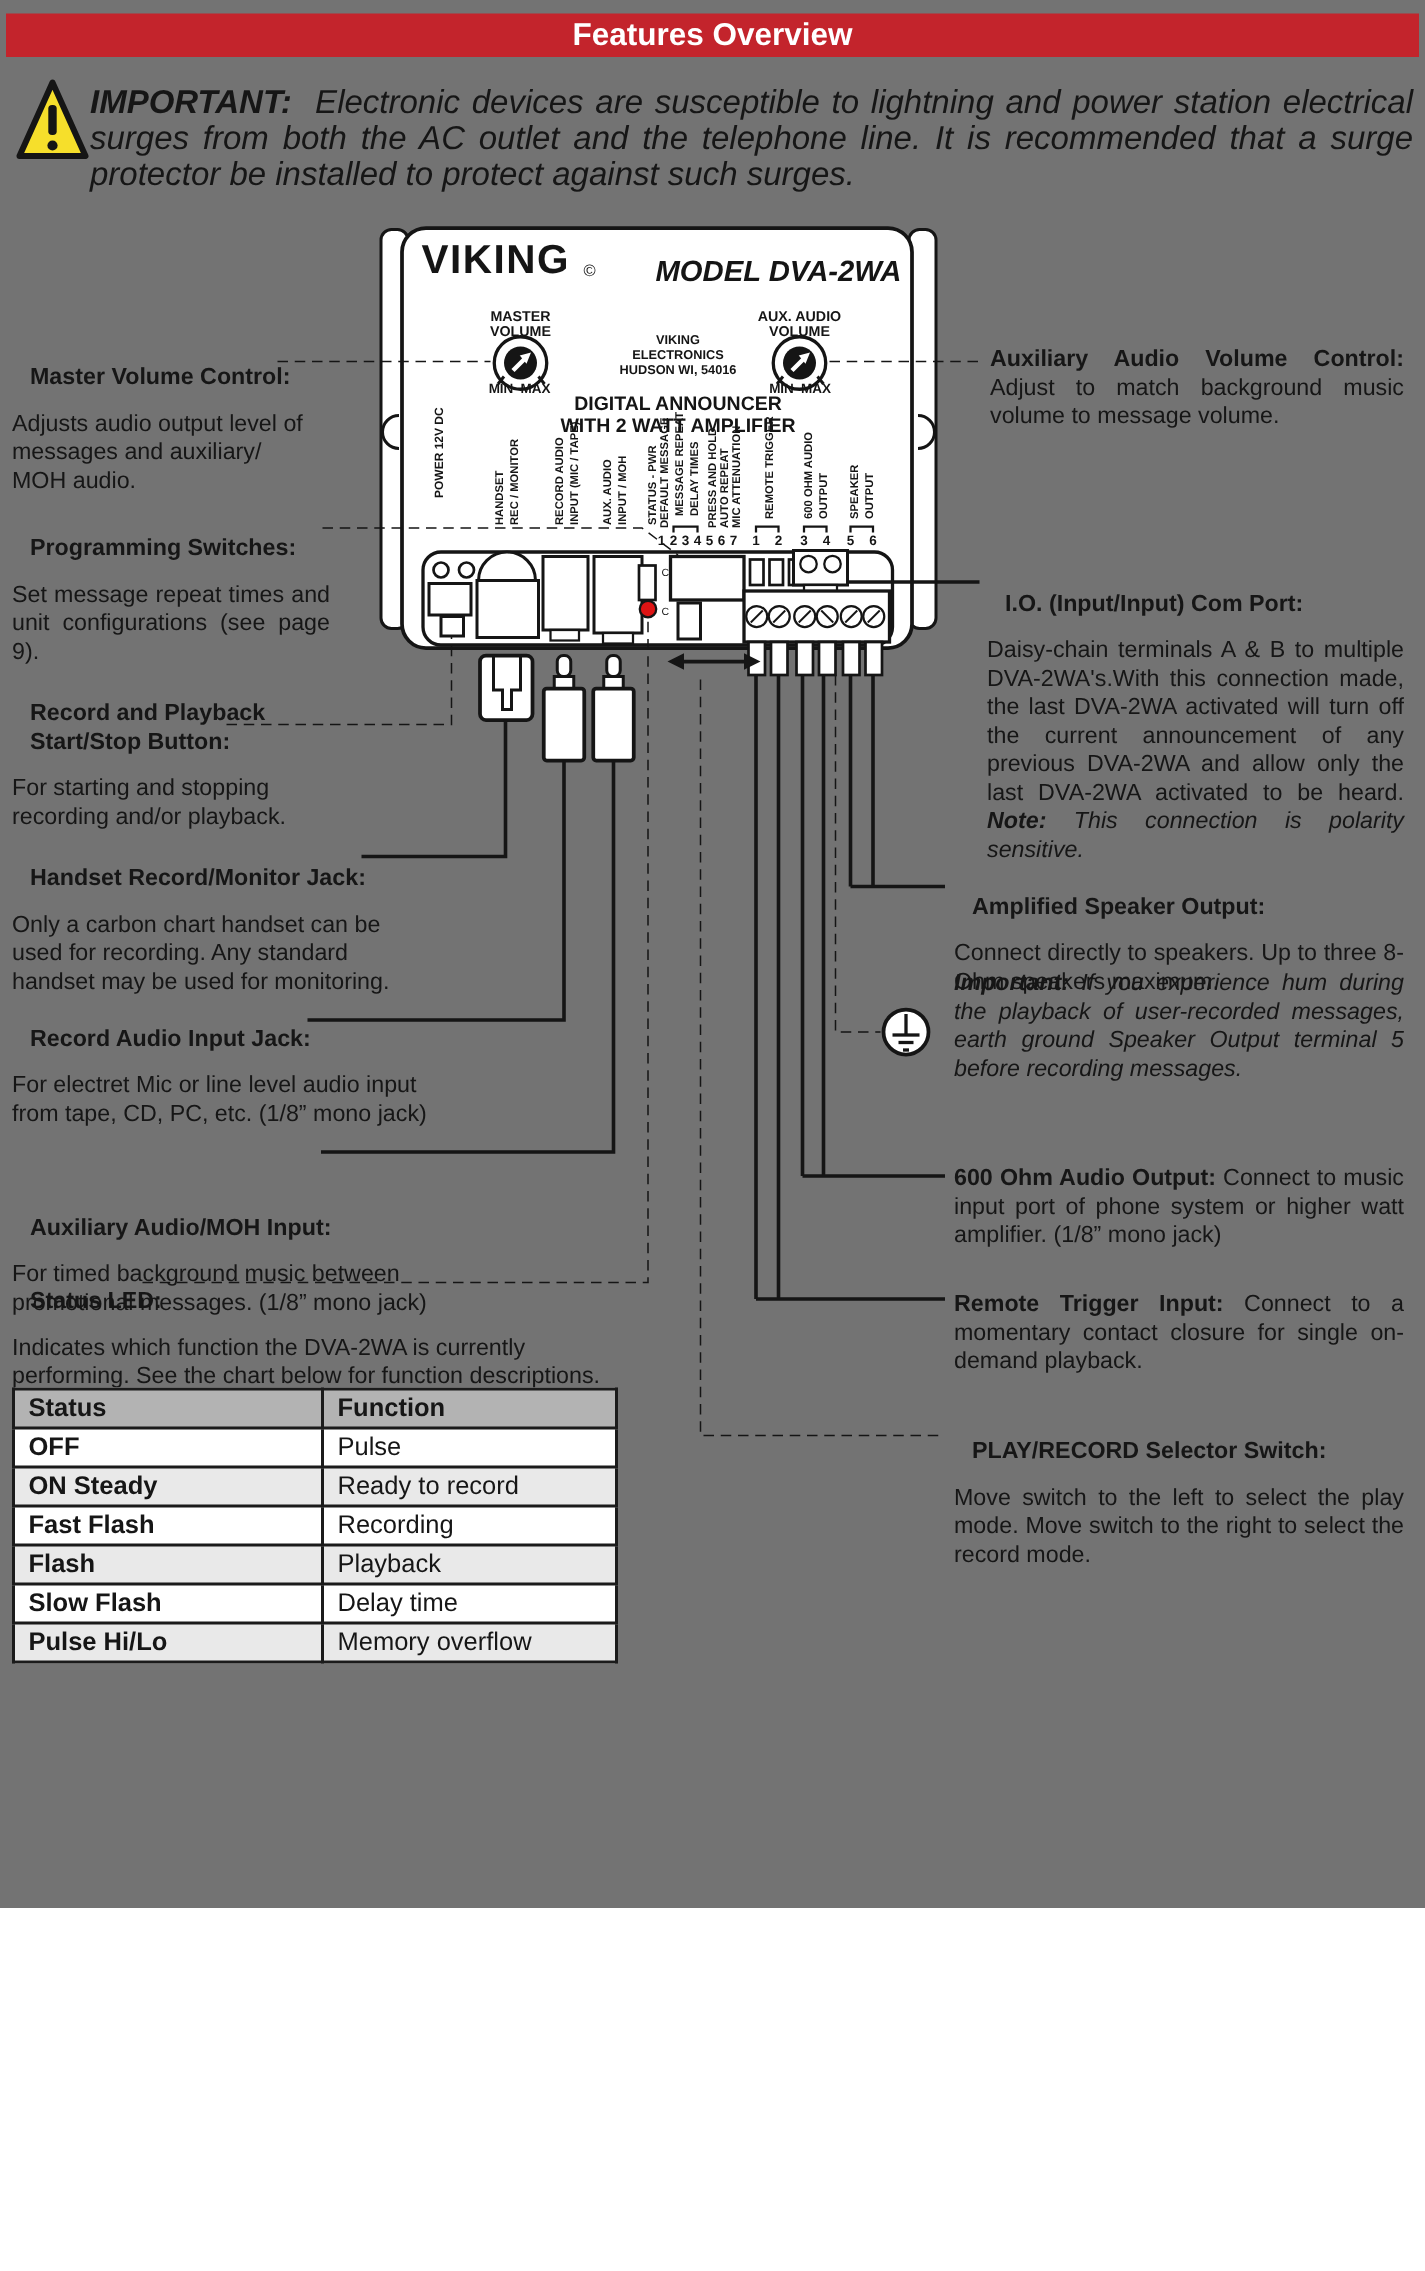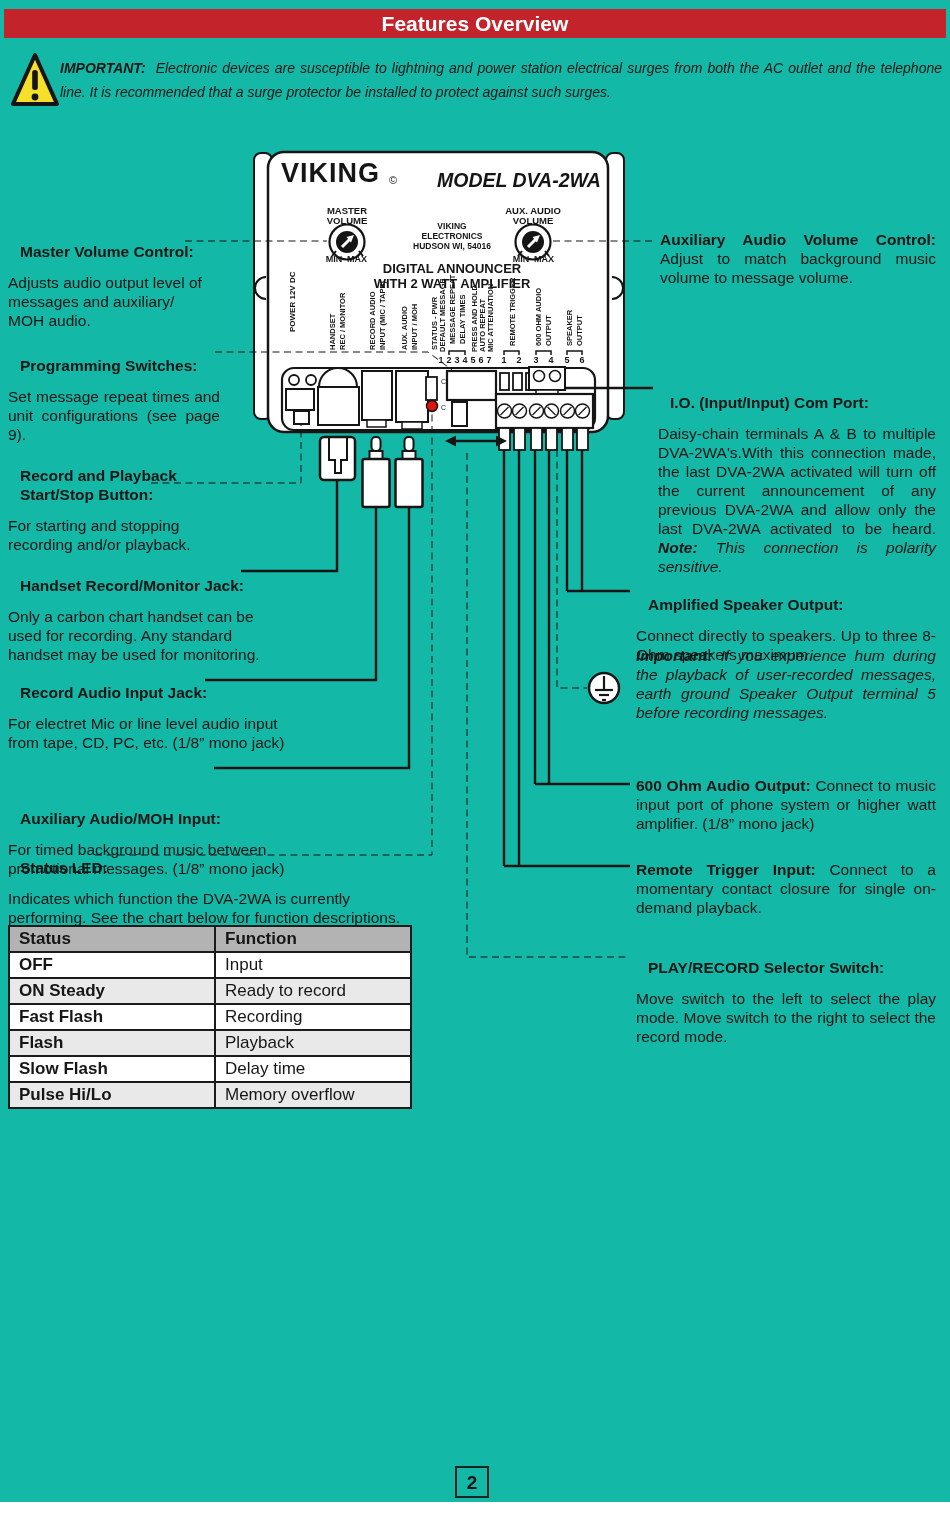--- a/index.html
+++ b/index.html
@@ -1,26 +1,26 @@
 <!DOCTYPE html>
 <html style="--accent-red: #C3242C; --led-red: #DE1414; --warning-yellow: #F6DF2B; --table-header: #b3b3b3; --row-alt: #e9e9e9;"><head>
 <meta charset="utf-8">
 <style>
   :root{
     --accent-red:#C3242C; --led-red:#DE1414; --warning-yellow:#F6DF2B;
     --table-header:#b3b3b3; --row-alt:#e9e9e9; --ink:#161616;
   }
   *{box-sizing:border-box;}
   body{margin:0;background:#fff;}
-  .page{position:relative;width:950px;height:1502px;background:#14b8a6;overflow:hidden;
+  .page{position:relative;width:950px;height:1272px;background:#737373;overflow:hidden;
         font-family:"Liberation Sans",sans-serif;color:var(--ink);}
   .abs{position:absolute;}
   .hdr{left:4px;top:9px;width:942px;height:29px;background:var(--accent-red);
        color:#fff;font-weight:bold;font-size:21px;line-height:29px;text-align:center;}
-  .warn{left:60px;top:56px;width:882px;font-size:14px;line-height:24px;
+  .warn{left:60px;top:56px;width:882px;font-size:22px;line-height:24px;
         font-style:italic;text-align:justify;margin:0;}
   .warn b{font-weight:bold;}
   .blk{font-size:15.5px;line-height:19px;}
   .blk h3{margin:12px;font-size:15.5px;font-weight:bold;}
   .blk p{margin:0;}
   .pj{text-align:justify;margin:0;}
   .ital{font-style:italic;}
   .statbl{left:8px;top:925px;border-collapse:collapse;background:#fff;border:2px solid #1b1b1b;}
   .statbl th,.statbl td{border:2.5px solid #1b1b1b;font-size:17px;padding:2px 9px;height:25px;
         text-align:left;vertical-align:middle;}
@@ -331,21 +331,21 @@
   <table class="abs statbl">
     <thead>
       <tr>
         <th>Status</th>
         <th>Function</th>
       </tr>
     </thead>
     <tbody>
       <tr>
           <td>OFF</td>
-          <td>Input</td>
+          <td>Pulse</td>
         </tr>
       <tr>
           <td>ON Steady</td>
           <td>Ready to record</td>
         </tr>
       <tr>
           <td>Fast Flash</td>
           <td>Recording</td>
         </tr>
       <tr>

